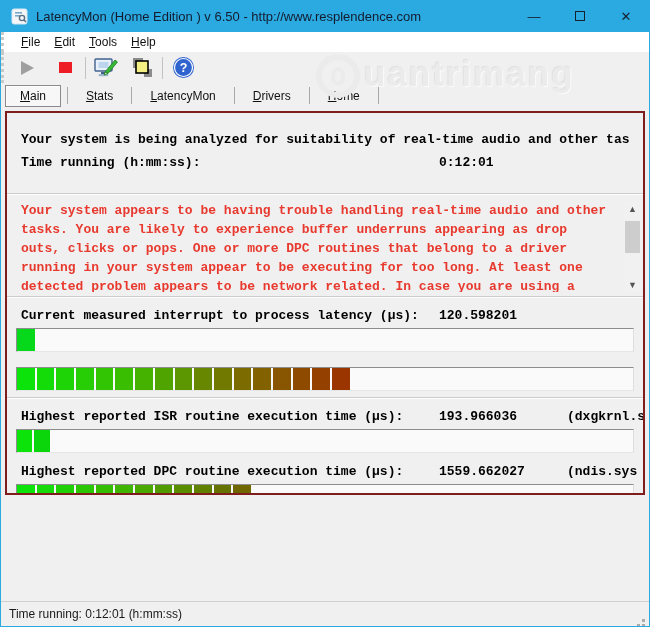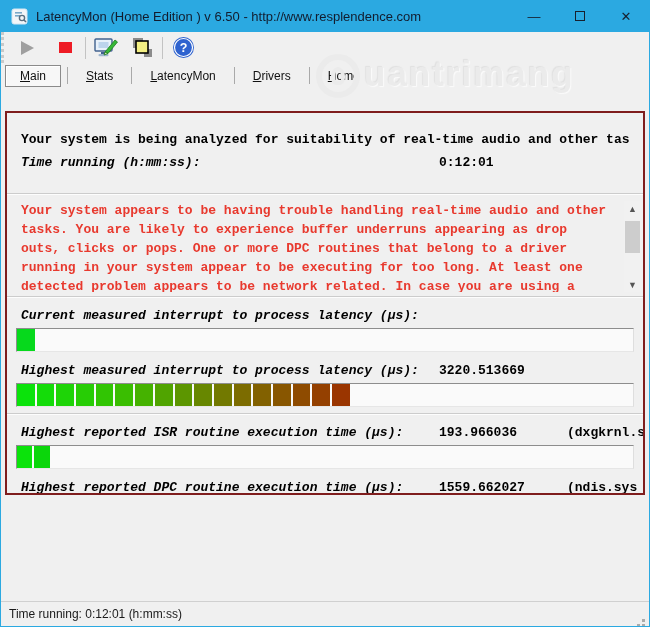--- a/index.html
+++ b/index.html
@@ -43,21 +43,21 @@
               text-shadow:1px 1px 1px #fff; }
   .wm-bulb{ width:14px; height:18px; border:4px solid #ebebeb; border-radius:50% 50% 40% 40%; }
   .wm-text{ font-size:35px; font-weight:bold; color:#ebebeb; letter-spacing:2px;
             text-shadow:1px 1px 1px #fbfbfb, -1px -1px 1px #e0e0e0; }
   
   .panel{ position:absolute; left:4px; right:4px; top:111px; height:384px;
           border:2px solid #7f1d1d; background:#f0f0f0; overflow:hidden;
           font-family:"Liberation Mono","DejaVu Sans Mono",monospace; font-weight:700; font-size:13px; color:#000; }
   .divider{ height:2px; border-top:1px solid #cccccc; border-bottom:1px solid #fdfdfd; }
   .mrow{ display:flex; padding-left:14px; white-space:nowrap; overflow:hidden; line-height:16px; }
-  .mlabel{ width:418px; flex:none;font-style:italic; }
+  .mlabel{ width:418px; flex:none; }
   .mvalue{ width:128px; flex:none; }
   .mextra{ flex:none; }
   .info-block{ padding-top:19px; padding-bottom:22px; }
   .info-line{ padding-left:14px; white-space:nowrap; overflow:hidden; line-height:16px; margin-bottom:7px; }
   .warn-wrap{ display:flex; padding:6px 2px 4px 14px; height:101px; }
   .warn-text{ flex:1; color:#e8392e; white-space:pre; line-height:19px; overflow:hidden; }
   
   .vscroll{ width:17px; flex:none; background:#f1f1f1; position:relative; margin-left:2px; }
   .vs-arrow{ position:absolute; left:0; width:17px; height:15px; display:flex; align-items:center; justify-content:center;
              color:#555; font-size:9px; font-family:"Liberation Sans",sans-serif; }
@@ -93,20 +93,26 @@
     <div class="title-text">LatencyMon  (Home Edition )  v 6.50 - http://www.resplendence.com</div>
     <div class="win-controls">
       <div class="win-btn">—</div>
       <div class="win-btn">
           <span class="sq"></span>
         </div>
       <div class="win-btn">✕</div>
     </div>
   </div>
 
+  <div class="menubar">
+    <span class="menu-item">File</span>
+    <span class="menu-item">Edit</span>
+    <span class="menu-item">Tools</span>
+    <span class="menu-item">Help</span>
+  </div>
 
   <div class="toolbar">
     <div class="tb-btn" title="">
       <span class="play-tri"></span>
     </div>
     <div style="width:8px"></div>
     <div class="tb-btn">
       <span class="stop-sq"></span>
     </div>
     <div class="tb-sep"></div>
@@ -181,31 +187,28 @@
         <div class="vs-thumb"></div>
         <div class="vs-arrow vs-down">▼</div>
       </div>
     </div>
 
     <div class="divider"></div>
 
     <div class="metric-section">
       <div class="mrow">
         <span class="mlabel">Current measured interrupt to process latency (µs):</span>
+        <span class="mvalue">120.598201</span>
       </div>
       <div class="meter">
           <div class="meter-fill" style="width: 2.9%;">
             <div class="meter-seg" style="background: rgb(6, 217, 28);"></div>
           </div>
         </div>
       <div class="rowgap"></div>
-      <div class="mrow">
-        <span class="mlabel">Highest measured interrupt to process latency (µs):</span>
-        <span class="mvalue">3220.513669</span>
-      </div>
       <div class="meter">
           <div class="meter-fill" style="width: 54%;">
             <div class="meter-seg" style="background: rgb(11, 227, 11);"></div>
             <div class="meter-seg" style="background: rgb(20, 220, 9);"></div>
             <div class="meter-seg" style="background: rgb(30, 212, 7);"></div>
             <div class="meter-seg" style="background: rgb(39, 205, 5);"></div>
             <div class="meter-seg" style="background: rgb(49, 197, 3);"></div>
             <div class="meter-seg" style="background: rgb(58, 190, 1);"></div>
             <div class="meter-seg" style="background: rgb(69, 178, 0);"></div>
             <div class="meter-seg" style="background: rgb(80, 164, 0);"></div>

